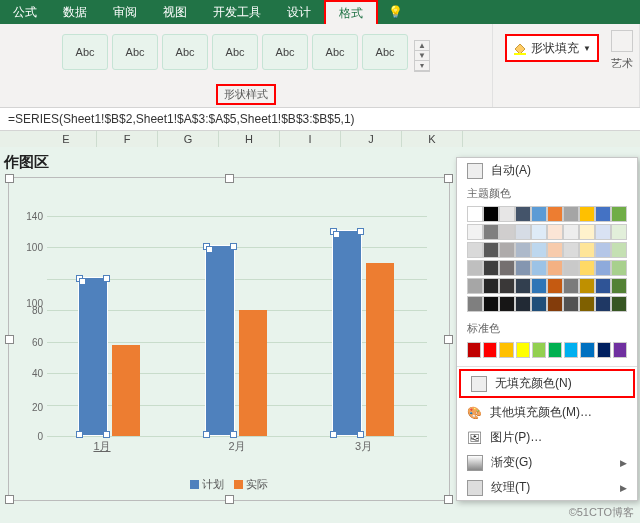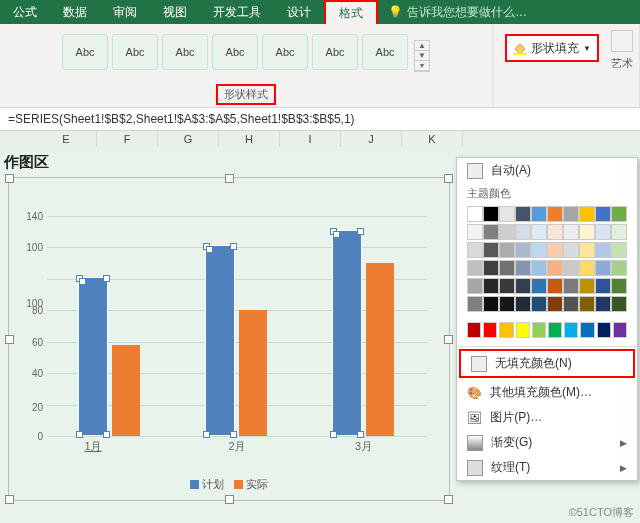--- a/index.html
+++ b/index.html
@@ -58,21 +58,20 @@
 <div class="tabs">
   <div class="tab">公式</div>
   <div class="tab">数据</div>
   <div class="tab">审阅</div>
   <div class="tab">视图</div>
   <div class="tab">开发工具</div>
   <div class="tab">设计</div>
   <div class="tab active">格式</div>
   <div class="tell-me">
     <span>💡</span>
-    <span>告诉我您想要做什么…</span>
   </div>
 </div>
 
 <div class="ribbon">
   <div class="group" style="flex:1">
     <div class="styles-gallery">
       <div class="style-item">Abc</div>
       <div class="style-item">Abc</div>
       <div class="style-item">Abc</div>
       <div class="style-item">Abc</div>
@@ -145,21 +144,21 @@
         <div class="y-label" style="top: 31.4286px;">100</div>
         <div class="grid-line" style="top: 0px;"></div>
         <div class="y-label" style="top: 0px;">140</div>
         <div class="bar plan" style="height: 157.143px; left: 31.3333px;">
           <div class="h" style="left: -3px; top: -3px;"></div>
           <div class="h" style="right: -3px; top: -3px;"></div>
           <div class="h" style="left: -3px; bottom: -3px;"></div>
           <div class="h" style="right: -3px; bottom: -3px;"></div>
         </div>
         <div class="bar real" style="height: 91.1429px; left: 65.3333px;"></div>
-        <div class="x-label" style="left: 46px; text-decoration: underline;">1月</div>
+        <div class="x-label" style="left: 55px; text-decoration: underline;">1月</div>
         <div class="bar plan" style="height: 188.571px; left: 158px;">
           <div class="h" style="left: -3px; top: -3px;"></div>
           <div class="h" style="right: -3px; top: -3px;"></div>
           <div class="h" style="left: -3px; bottom: -3px;"></div>
           <div class="h" style="right: -3px; bottom: -3px;"></div>
         </div>
         <div class="bar real" style="height: 125.714px; left: 192px;"></div>
         <div class="x-label" style="left: 190px;">2月</div>
         <div class="bar plan" style="height: 204.286px; left: 284.667px;">
           <div class="h" style="left: -3px; top: -3px;"></div>
@@ -243,20 +242,21 @@
         <div class="color-cell" style="background: rgb(13, 13, 13);"></div>
         <div class="color-cell" style="background: rgb(23, 22, 22);"></div>
         <div class="color-cell" style="background: rgb(34, 42, 53);"></div>
         <div class="color-cell" style="background: rgb(31, 78, 121);"></div>
         <div class="color-cell" style="background: rgb(131, 60, 11);"></div>
         <div class="color-cell" style="background: rgb(82, 82, 82);"></div>
         <div class="color-cell" style="background: rgb(127, 96, 0);"></div>
         <div class="color-cell" style="background: rgb(31, 56, 100);"></div>
         <div class="color-cell" style="background: rgb(55, 86, 35);"></div>
       </div>
+    <div class="dd-section">标准色</div>
     <div class="color-row" id="std-row">
         <div class="color-cell" style="background: rgb(192, 0, 0);"></div>
         <div class="color-cell" style="background: rgb(255, 0, 0);"></div>
         <div class="color-cell" style="background: rgb(255, 192, 0);"></div>
         <div class="color-cell" style="background: rgb(255, 255, 0);"></div>
         <div class="color-cell" style="background: rgb(146, 208, 80);"></div>
         <div class="color-cell" style="background: rgb(0, 176, 80);"></div>
         <div class="color-cell" style="background: rgb(0, 176, 240);"></div>
         <div class="color-cell" style="background: rgb(0, 112, 192);"></div>
         <div class="color-cell" style="background: rgb(0, 32, 96);"></div>

